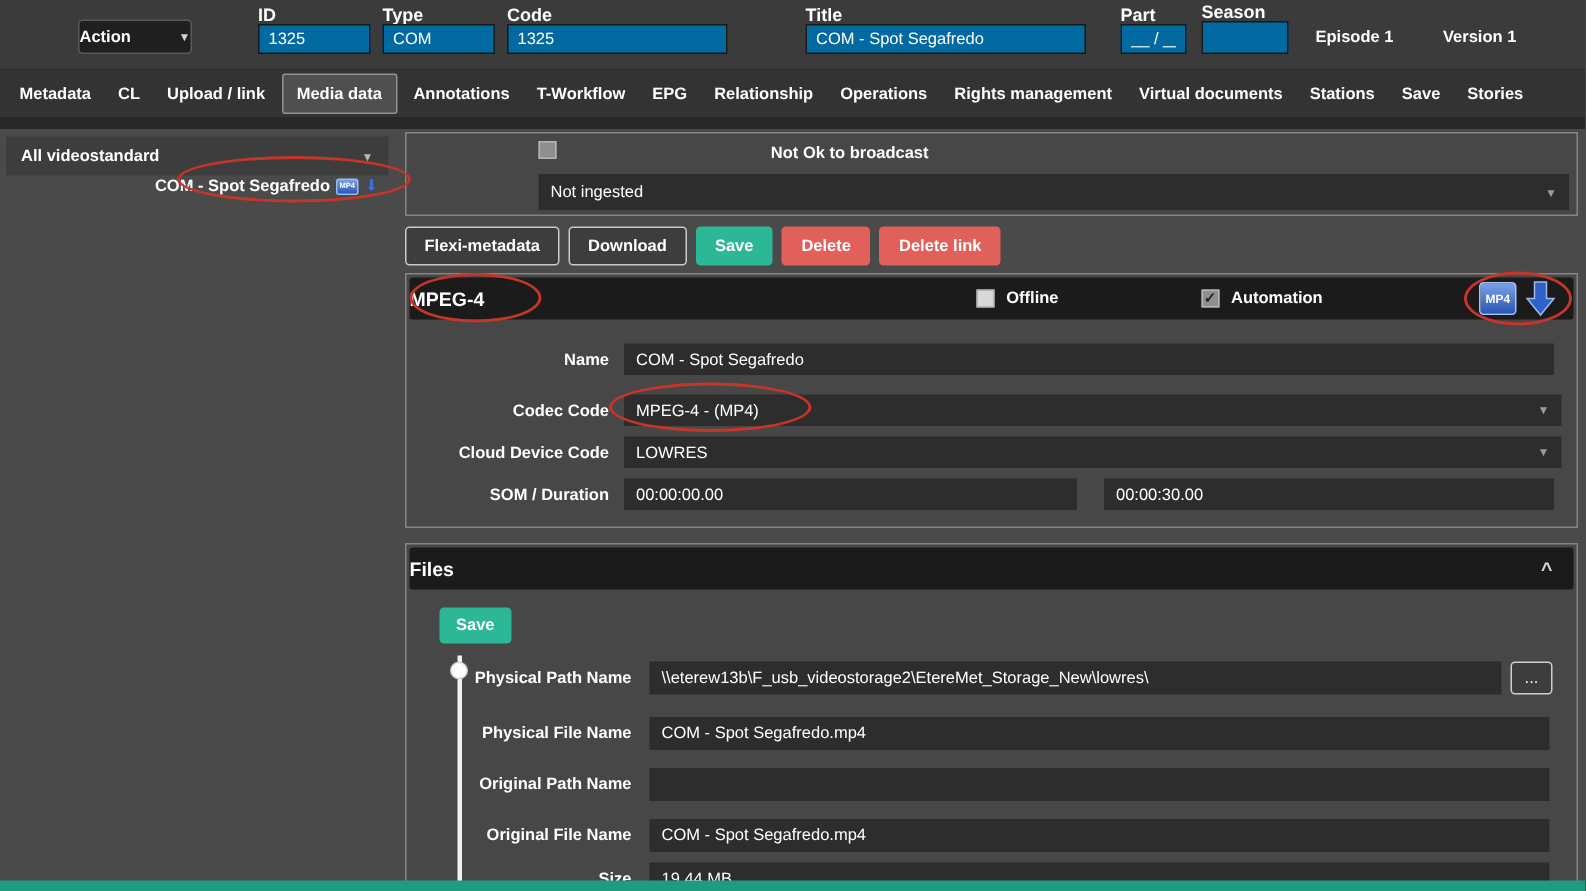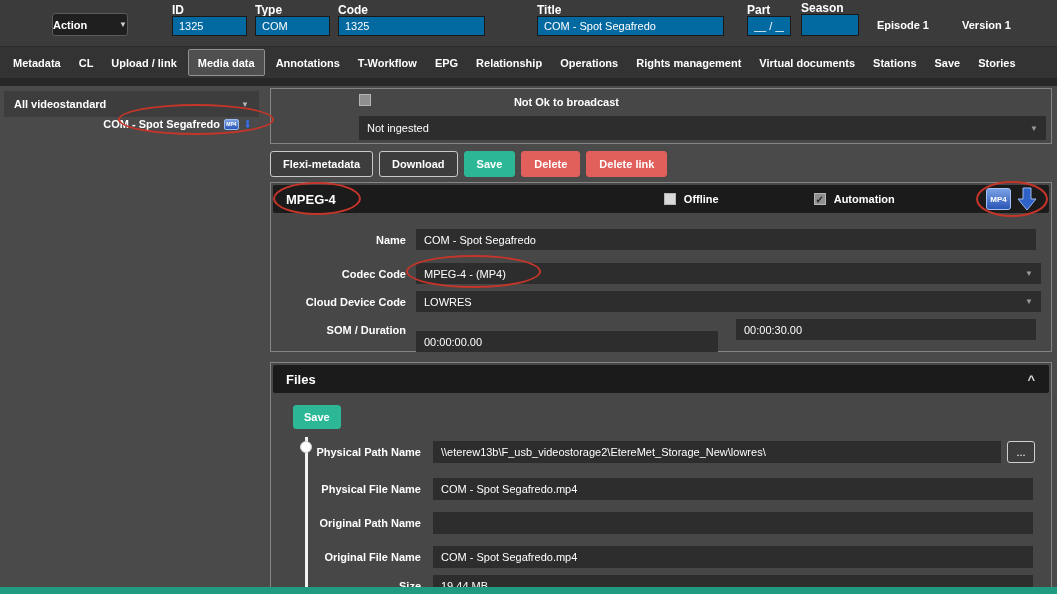--- a/index.html
+++ b/index.html
@@ -25,21 +25,21 @@
   .vs-select { position:absolute; left:4px; top:5px; width:255px; height:26px; background:#3d3d3d; color:#fff; font-size:11px; font-weight:bold; display:flex; align-items:center; padding:0 10px; cursor:pointer; }
   .vs-select .caret { margin-left:auto; color:#b5b5b5; font-size:8px; }
   .asset-item { position:absolute; right:14px; top:27px; height:22px; display:flex; align-items:center; gap:4px; cursor:pointer; }
   .asset-item .label { font-size:11px; font-weight:bold; color:#fff; }
   .mini-mp4 { width:15px; height:11px; background:linear-gradient(#79a0e2,#2a57b9); border:1px solid #9cbcf0; border-radius:2px; color:#fff; font-size:5px; font-weight:bold; display:flex; align-items:center; justify-content:center; }
   .mini-flag { width:9px; height:13px; color:#3a6fd8; font-size:11px; line-height:13px; text-shadow:0 0 1px #14337c; }
 
   
   .gbox { position:absolute; border:1px solid #858585; background:#474747; }
   .sec-header { position:absolute; left:2px; top:2px; right:2px; height:28px; background:#1b1b1b; border-radius:2px; display:flex; align-items:center; }
-  .sec-title { font-size:13px; font-weight:bold; color:#fff; margin-left:13px; }
+  .sec-title { font-size:13px; font-weight:bold; color:#fff; }
 
   .frm-label { position:absolute; font-size:11px; font-weight:bold; color:#fff; text-align:right; }
   .frm-input { position:absolute; background:#2d2d2d; border:none; color:#fff; font-size:11px; padding:0 8px; font-family:"Liberation Sans",sans-serif; }
   .frm-select { position:absolute; background:#2d2d2d; color:#fff; font-size:11px; display:flex; align-items:center; padding:0 8px; cursor:pointer; }
   .frm-select .caret { margin-left:auto; color:#9a9a9a; font-size:8px; }
 
   .checkbox { width:12px; height:12px; border:1px solid #b5b5b5; background:#8f8f8f; display:inline-flex; align-items:center; justify-content:center; font-size:10px; font-weight:bold; color:#222; cursor:pointer; }
   .checkbox.light { background:#d9d9d9; }
 
   
@@ -171,21 +171,21 @@
       <span class="caret">▼</span>
     </div>
 
     <div class="frm-label" style="left:0px; top:113px; width:135px;text-align:right;">Cloud Device Code</div>
     <div class="frm-select" style="left:145px; top:108px; width:625px; height:21px;">
       <span>LOWRES</span>
       <span class="caret">▼</span>
     </div>
 
     <div class="frm-label" style="left:0px; top:141px; width:135px;">SOM / Duration</div>
-    <input class="frm-input" style="left: 145px; top: 148px; width: 302px; height: 21px;" value="00:00:00.00">
+    <input class="frm-input" style="left: 145px; top: 136px; width: 302px; height: 21px;" value="00:00:00.00">
     <input class="frm-input" style="left: 465px; top: 136px; width: 300px; height: 21px;" value="00:00:30.00">
   </div>
 
   <div class="gbox" style="left:270px; top:362px; width:782px; height:232px; overflow:hidden;">
     <div class="sec-header">
       <span class="sec-title">Files</span>
       <span class="chev-up">^</span>
     </div>
 
     <div class="btn teal" style="position:absolute; left:22px; top:42px; padding:0 10px; height:24px;">Save</div>

